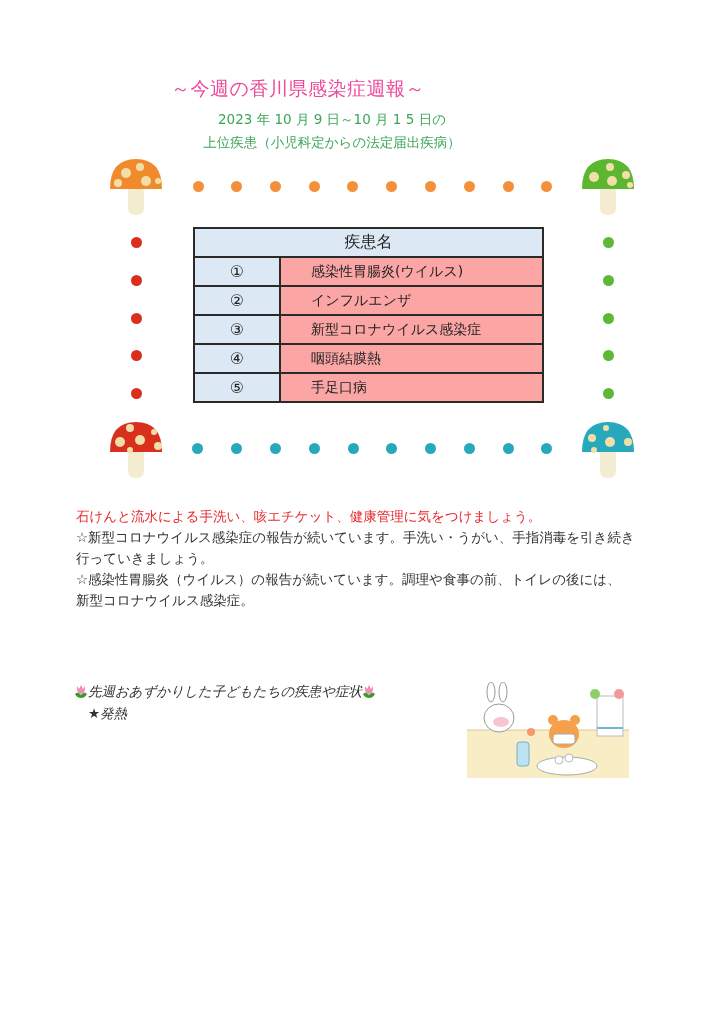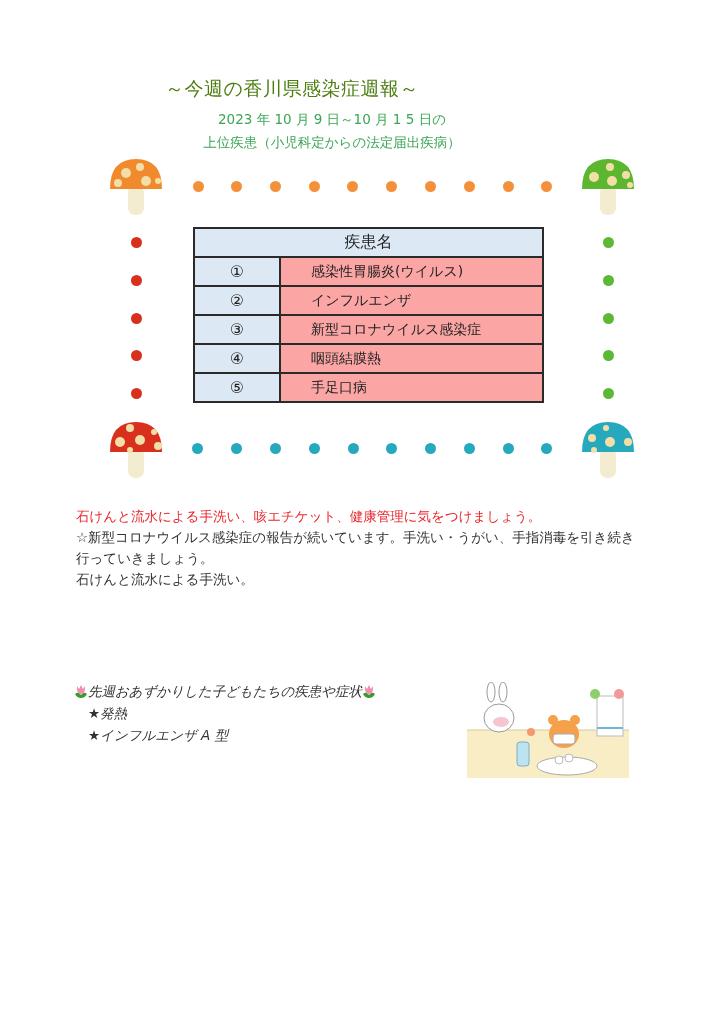--- a/index.html
+++ b/index.html
@@ -1,19 +1,19 @@
 <!DOCTYPE html>
 <html><head>
 <meta charset="utf-8">
 <style>
   html, body { margin: 0; padding: 0; background: #ffffff; }
   body { width: 724px; height: 1024px; position: relative; overflow: hidden;
          font-family: "DejaVu Sans", "Liberation Sans", sans-serif; color: #333; }
   .abs { position: absolute; }
-  .title { left: 0; width: 584px; top: 76px; text-align: center; font-size: 19px; color: #4d7c0f; letter-spacing: 0.5px; }
+  .title { left: 6px; width: 584px; top: 76px; text-align: center; font-size: 19px; color: #ec4899; letter-spacing: 0.5px; }
   .subtitle { left: 0; width: 664px; text-align: center; font-size: 13.5px; color: #3aa655; }
   .dot { position: absolute; width: 11px; height: 11px; border-radius: 50%; }
   .mushroom { position: absolute; width: 56px; height: 64px; }
   table.disease { position: absolute; left: 193px; top: 227px; width: 351px; border-collapse: collapse;
                   font-size: 14px; color: #222; }
   table.disease td, table.disease th { border: 2px solid #2a2a2a; height: 27px; padding: 0; }
   table.disease th { background: #dce9f5; font-weight: normal; font-size: 16px; text-align: center; }
   table.disease td.num { background: #dce9f5; width: 84px; text-align: center; font-size: 16px; }
   table.disease td.name { background: #fca5a5; padding-left: 30px; text-align: left; }
   .para { left: 76px; width: 610px; font-size: 13.5px; line-height: 21px; }
@@ -132,35 +132,35 @@
     <td class="num">⑤</td>
     <td class="name">手足口病</td>
   </tr>
 </tbody>
   </table>
 
 <div class="abs para" style="top:506px;">
   <div class="red">石けんと流水による手洗い、咳エチケット、健康管理に気をつけましょう。</div>
   <div>☆新型コロナウイルス感染症の報告が続いています。手洗い・うがい、手指消毒を引き続き</div>
   <div>行っていきましょう。</div>
-  <div>石けんと流水による手洗い。</div>
+  <div>☆感染性胃腸炎（ウイルス）の報告が続いています。調理や食事の前、トイレの後には、</div>
+  <div>新型コロナウイルス感染症。</div>
 </div>
 
 <div class="abs list" style="top:680px;font-style:italic;">
   <div>
     <svg class="tulip" viewBox="0 0 14 14">
       <path d="M1 10 Q4 7 7 11 Q10 7 13 10 Q11 14 7 14 Q3 14 1 10Z" fill="#3e9a2f"></path>
       <path d="M3 2 L5 5 L7 1 L9 5 L11 2 Q12 9 7 10 Q2 9 3 2Z" fill="#f38cae"></path>
     </svg><span>先週おあずかりした子どもたちの疾患や症状</span><svg class="tulip" viewBox="0 0 14 14">
       <path d="M1 10 Q4 7 7 11 Q10 7 13 10 Q11 14 7 14 Q3 14 1 10Z" fill="#3e9a2f"></path>
       <path d="M3 2 L5 5 L7 1 L9 5 L11 2 Q12 9 7 10 Q2 9 3 2Z" fill="#f38cae"></path>
     </svg>
   </div>
   <div class="item">★発熱</div>
-  <div class="item">★インフルエンザ A 型</div>
 </div>
 
 <svg class="abs illus" viewBox="0 0 162 96">
   <rect x="0" y="48" width="162" height="48" fill="#f8edc4"></rect>
   <line x1="0" y1="48" x2="162" y2="48" stroke="#d8c9a0" stroke-width="1"></line>
 
   <rect x="130" y="14" width="26" height="40" fill="#fff" stroke="#bbb"></rect>
   <line x1="130" y1="46" x2="156" y2="46" stroke="#6fb6d8" stroke-width="2"></line>
   <circle cx="128" cy="12" r="5" fill="#8fcf6b"></circle>
     <circle cx="152" cy="12" r="5" fill="#f29a9a"></circle>

